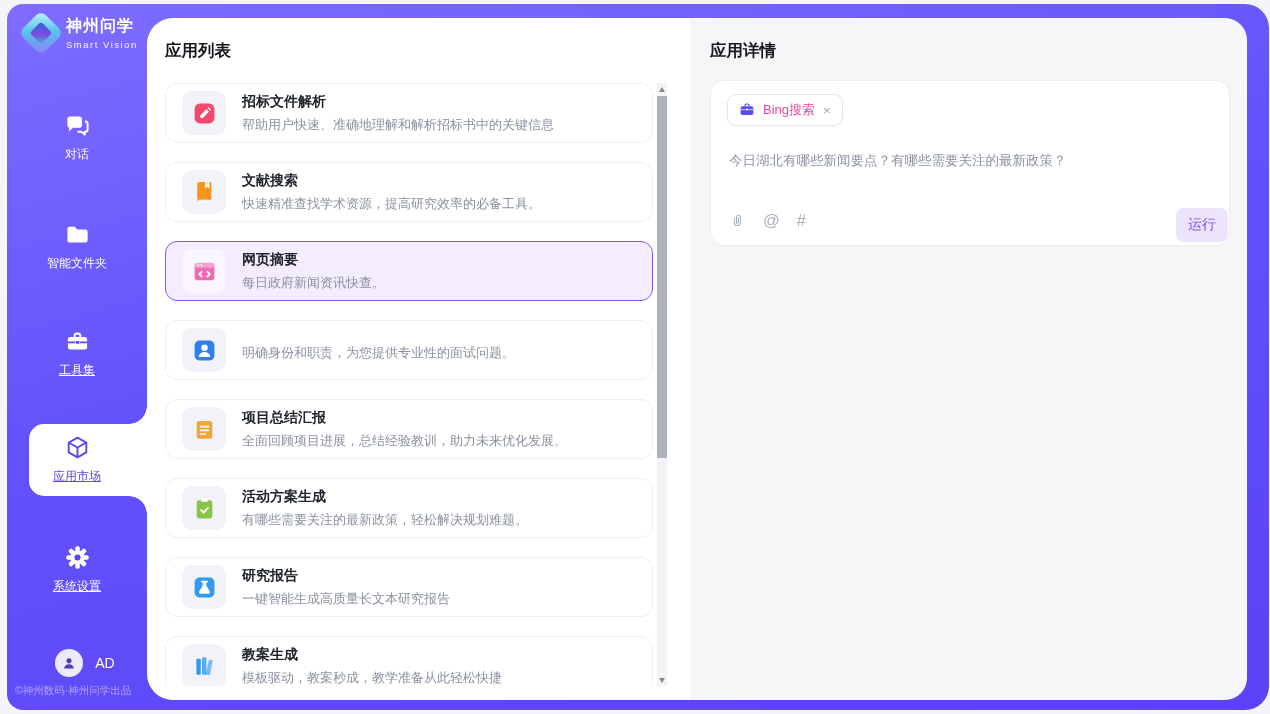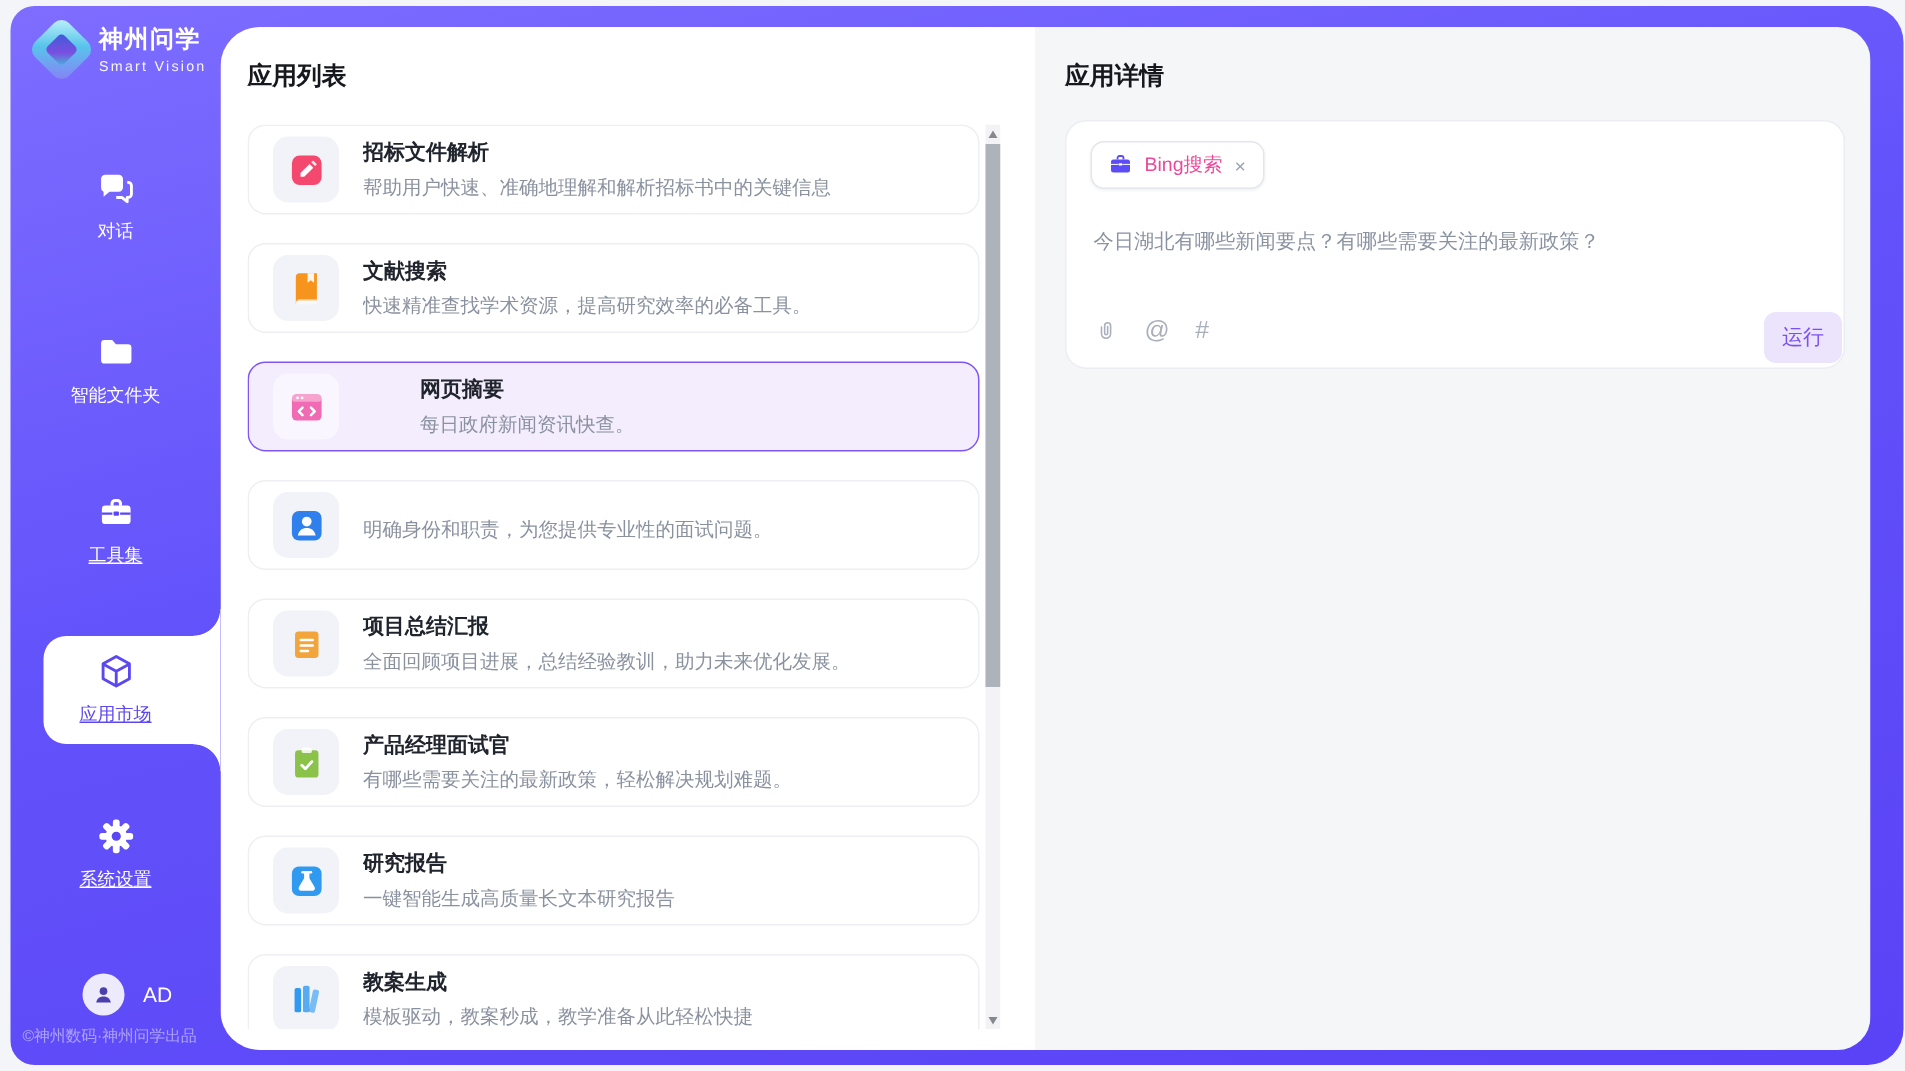--- a/index.html
+++ b/index.html
@@ -53,21 +53,21 @@
   .detail-panel { position:relative; flex:1; height:100%; background:#f5f6f8; }
   .panel-title { position:absolute; top:22px; font-size:16.5px; font-weight:bold; color:#16181d; }
   .list-panel .panel-title { left:18px; }
   .detail-panel .panel-title { left:20px; }
 
   
   .list-viewport { position:absolute; left:18px; top:65px; width:502px; height:603px; overflow:hidden; }
   .app-card { width:488px; height:60px; margin-bottom:19px; background:#fff;
     border:1px solid #efeff3; border-radius:12px; display:flex; align-items:center;
     padding:0 16px; cursor:pointer; }
-  .app-card.selected { background:#f4edfe; border:1.5px solid #7f57f6;gap:38px; }
+  .app-card.selected { background:#f4edfe; border:1.5px solid #7f57f6; }
   .app-icon-box { width:44px; height:44px; border-radius:10px; background:#f1f3f8;
     display:flex; align-items:center; justify-content:center; flex:0 0 44px; margin-right:16px; }
   .app-card.selected .app-icon-box { background:#faf6ff; }
   .app-icon-box svg { width:25px; height:25px; }
   .app-card-text { overflow:hidden; }
   .app-card-name { font-size:14px; font-weight:bold; color:#20242c; }
   .app-card-desc { font-size:13px; color:#8a919f; margin-top:5px; white-space:nowrap; }
 
   
   .scrollbar { position:absolute; right:0; top:0; width:10px; height:603px; background:#f3f3f5; }
@@ -257,21 +257,21 @@
 
           <div class="app-card">
             <span class="app-icon-box" style="--c: #8bc34a;">
               <svg viewBox="0 0 24 24">
                   <rect x="4.5" y="4" width="15" height="17.5" rx="2.2" fill="var(--c)"></rect>
                   <rect x="8.7" y="2.2" width="6.6" height="3.6" rx="1.4" fill="#fff" opacity=".85"></rect>
                   <path d="M8.8 13.6l2.3 2.3 4.2-4.6" stroke="#fff" stroke-width="1.8" fill="none" stroke-linecap="round" stroke-linejoin="round"></path>
                 </svg>
             </span>
             <span class="app-card-text">
-              <div class="app-card-name">产品经理面试官</div>
+              <div class="app-card-name">活动方案生成</div>
               <div class="app-card-desc">有哪些需要关注的最新政策，轻松解决规划难题。</div>
             </span>
           </div>
 
           <div class="app-card">
             <span class="app-icon-box" style="--c: #2f9af0;">
               <svg viewBox="0 0 24 24">
                   <rect x="2.5" y="2.5" width="19" height="19" rx="4.5" fill="var(--c)"></rect>
                   <path d="M10.3 6.5v3.6l-3.3 5.6a1.5 1.5 0 0 0 1.3 2.3h7.4a1.5 1.5 0 0 0 1.3-2.3l-3.3-5.6V6.5z" fill="#fff"></path>
                   <path d="M9.3 6.3h5.4" stroke="#fff" stroke-width="1.6" stroke-linecap="round"></path>

